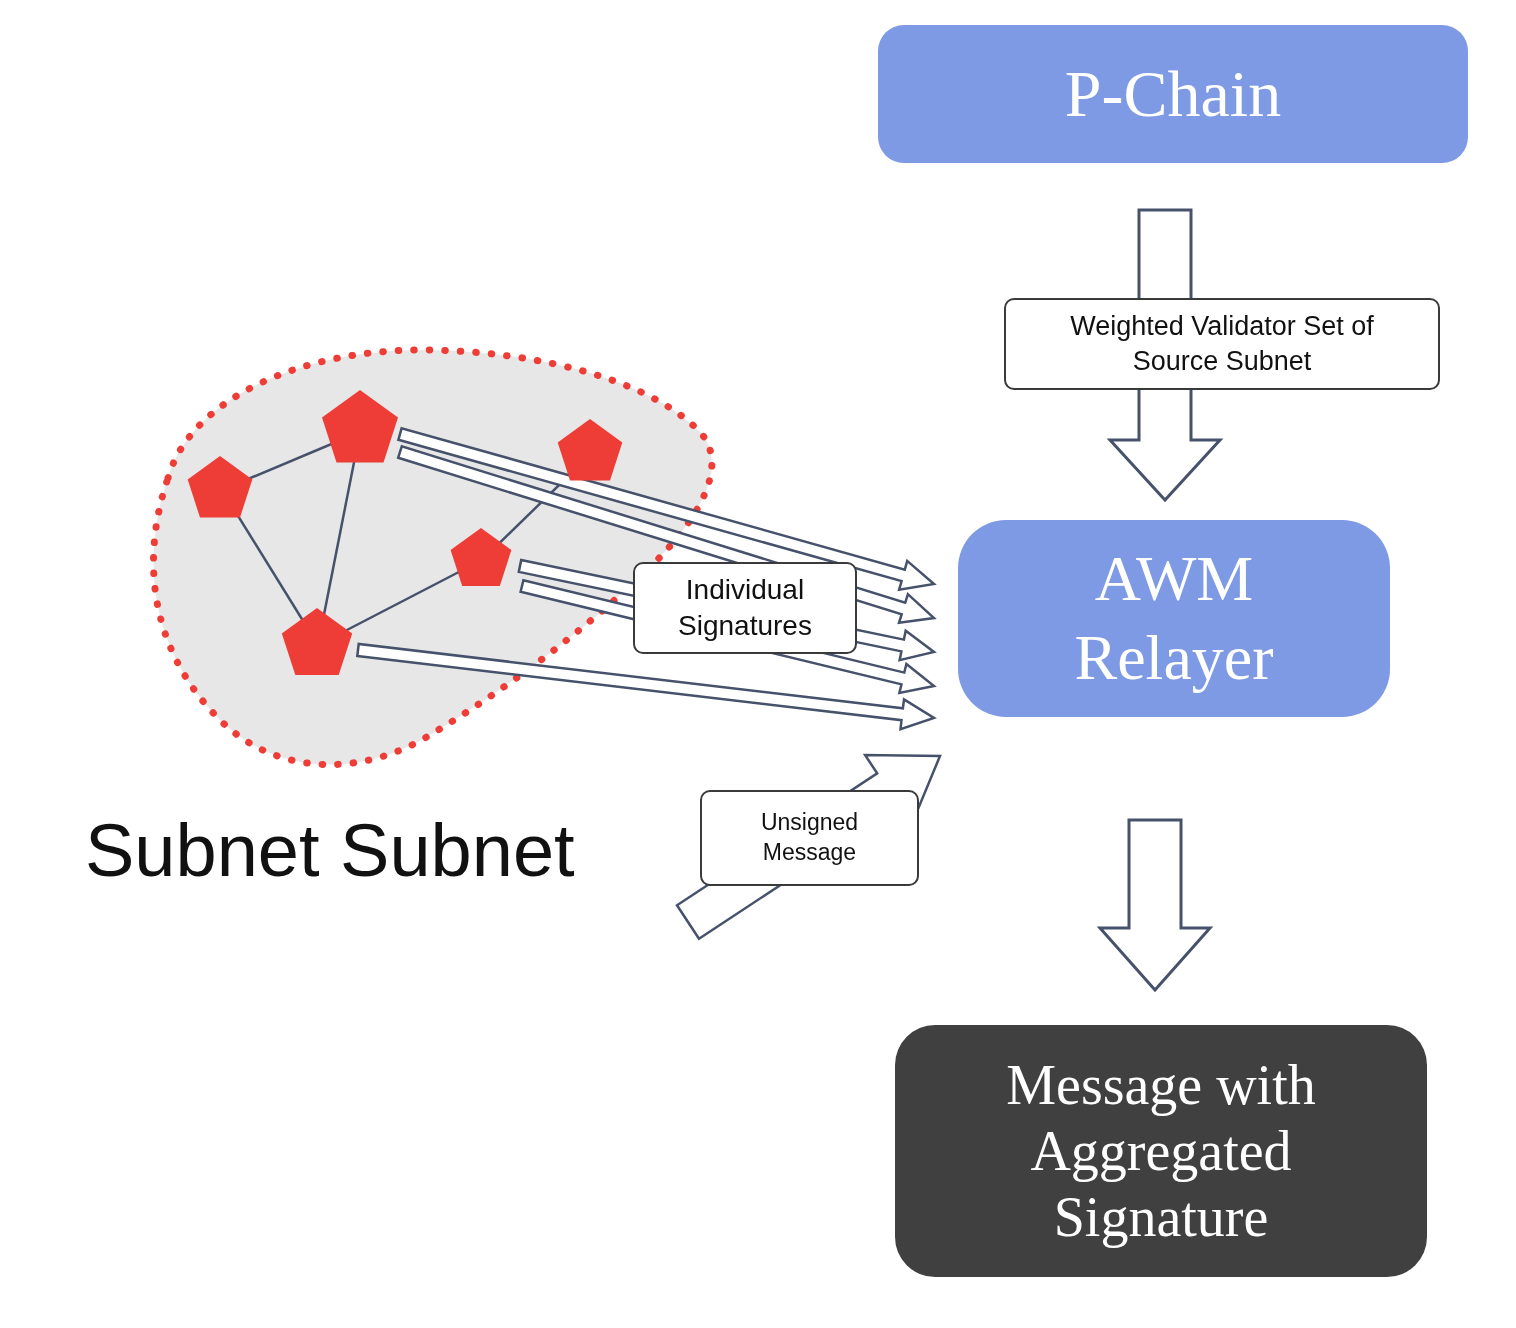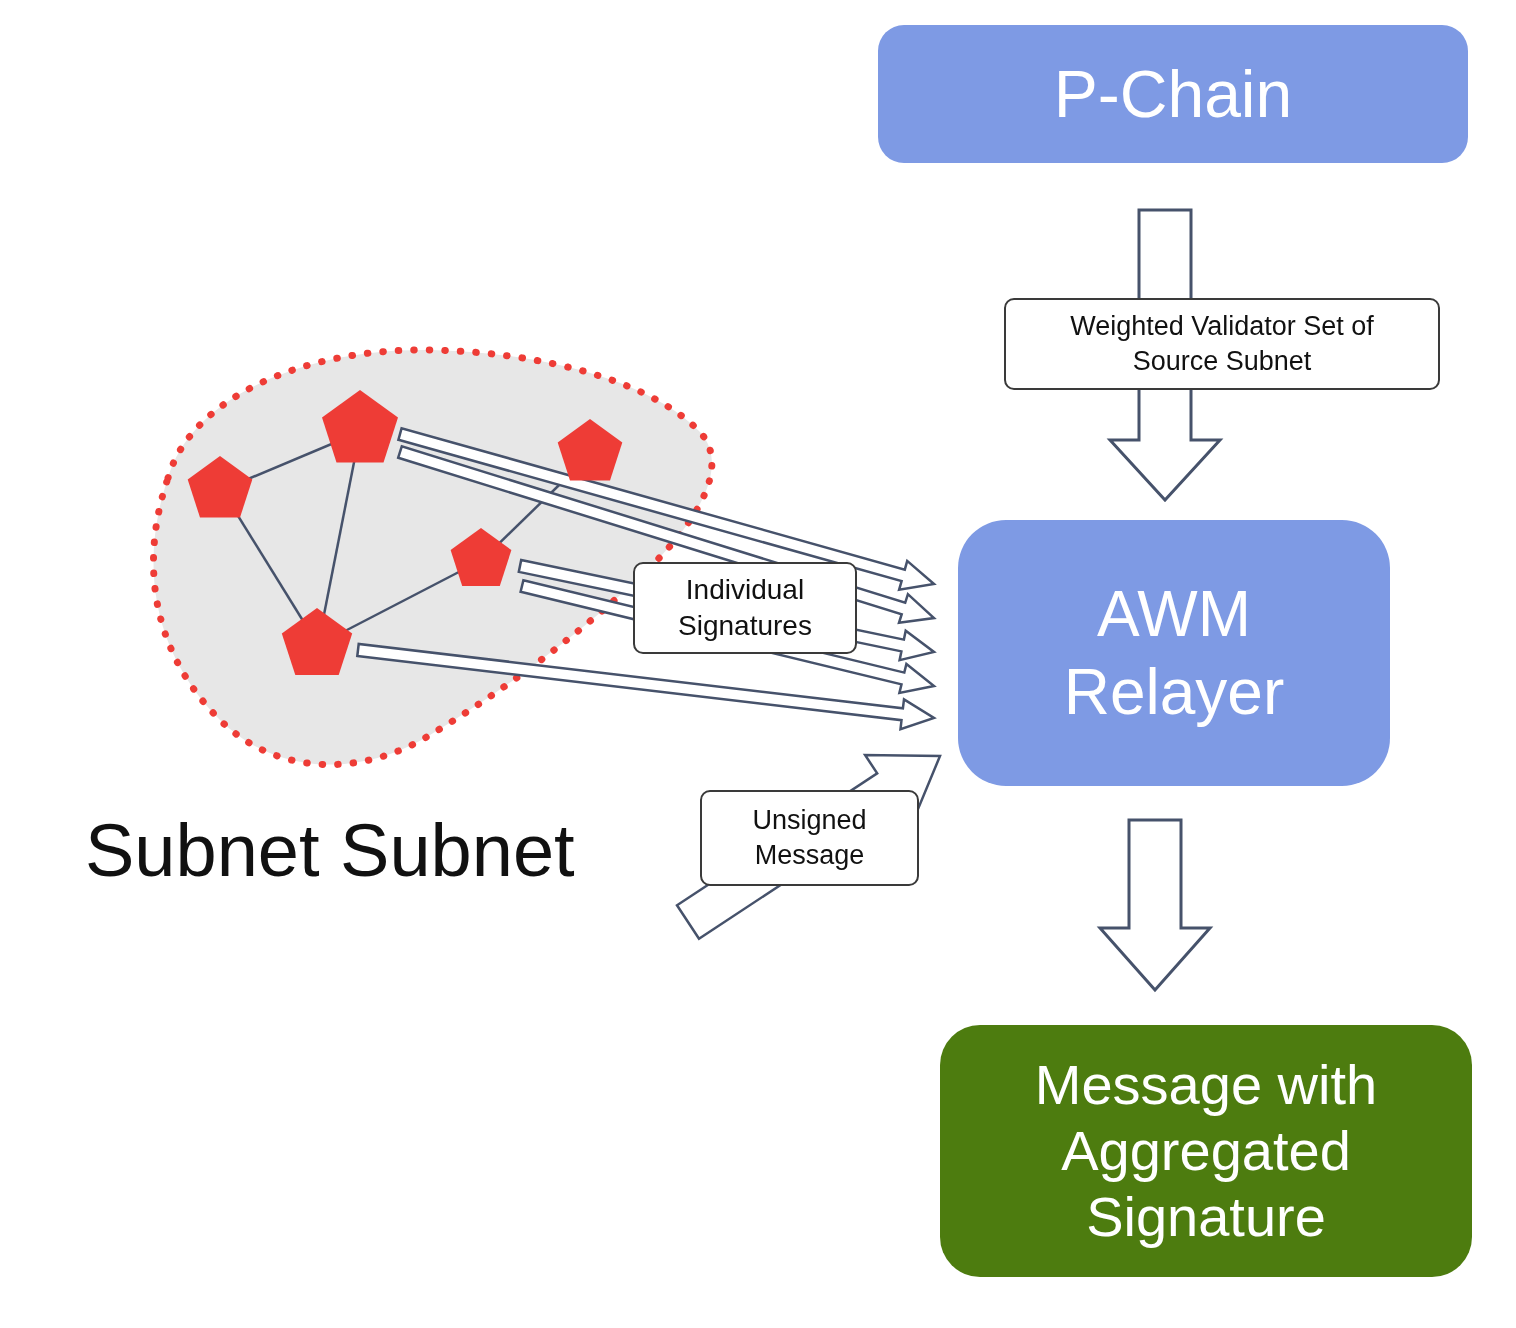--- a/index.html
+++ b/index.html
@@ -10,40 +10,40 @@
   #diagram-svg{position:absolute;left:0;top:0;z-index:1;}
 
   .blob{fill:#e7e7e7;stroke:#ee3c36;stroke-width:7;stroke-linecap:round;stroke-dasharray:0.5 15;}
   .edge{stroke:#46526b;stroke-width:2.5;}
   .pentagon{fill:#ee3c36;}
   .outline-arrow{fill:#ffffff;stroke:#46526b;stroke-width:2.5;stroke-linejoin:miter;}
   .block-arrow{fill:#ffffff;stroke:#46526b;stroke-width:3;stroke-linejoin:miter;}
 
   .node{
     position:absolute;z-index:2;display:flex;align-items:center;justify-content:center;
-    color:#ffffff;text-align:center;
+    color:#ffffff;text-align:center;font-family:Liberation Serif, serif;
   }
   .node-blue{background:#7e9ae4;}
-  .node-red{background:#4d7c0f;margin-left:45px;}
+  .node-red{background:#404040;}
   #p-chain-node{left:878px;top:25px;width:590px;height:138px;border-radius:26px;font-size:66px;}
-  #awm-node{left:958px;top:520px;width:432px;height:266px;border-radius:48px;font-size:64px;line-height:1.22;}
+  #awm-node{left:958px;top:520px;width:432px;height:197px;border-radius:48px;font-size:64px;line-height:1.22;}
   #awm-node .wrap{max-width:280px;}
   #aggregated-node{left:895px;top:1025px;width:532px;height:252px;border-radius:40px;font-size:56px;line-height:1.18;}
   #aggregated-node .wrap{max-width:440px;}
 
   .edge-label{
     position:absolute;z-index:3;background:#ffffff;border:2px solid #3a3a3a;border-radius:10px;
     display:flex;align-items:center;justify-content:center;text-align:center;
     color:#111111;line-height:1.3;
   }
   #weighted-label{left:1004px;top:298px;width:432px;height:88px;font-size:27px;}
   #weighted-label .wrap{max-width:350px;}
   #individual-label{left:633px;top:562px;width:220px;height:88px;font-size:28px;}
   #individual-label .wrap{max-width:170px;}
-  #unsigned-label{left:700px;top:790px;width:215px;height:92px;font-size:27px;}
+  #unsigned-label{left:700px;top:790px;width:215px;height:92px;font-size:23px;}
   #unsigned-label .wrap{max-width:160px;}
 
   #source-subnet-title{
     position:absolute;z-index:2;left:85px;top:808px;font-size:74px;color:#111111;white-space:nowrap;
   }
 </style>
 </head>
 <body>
 
 <svg id="diagram-svg" width="1516" height="1328" viewBox="0 0 1516 1328">

